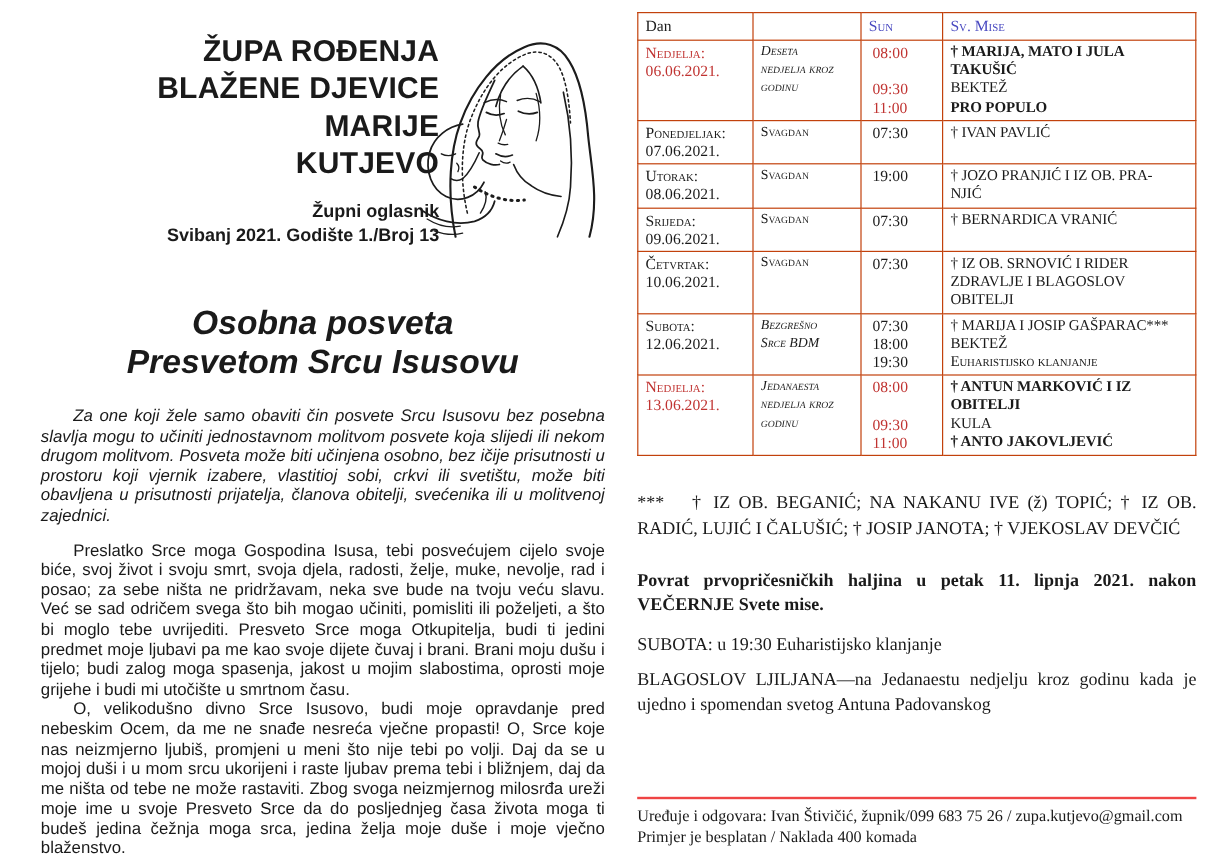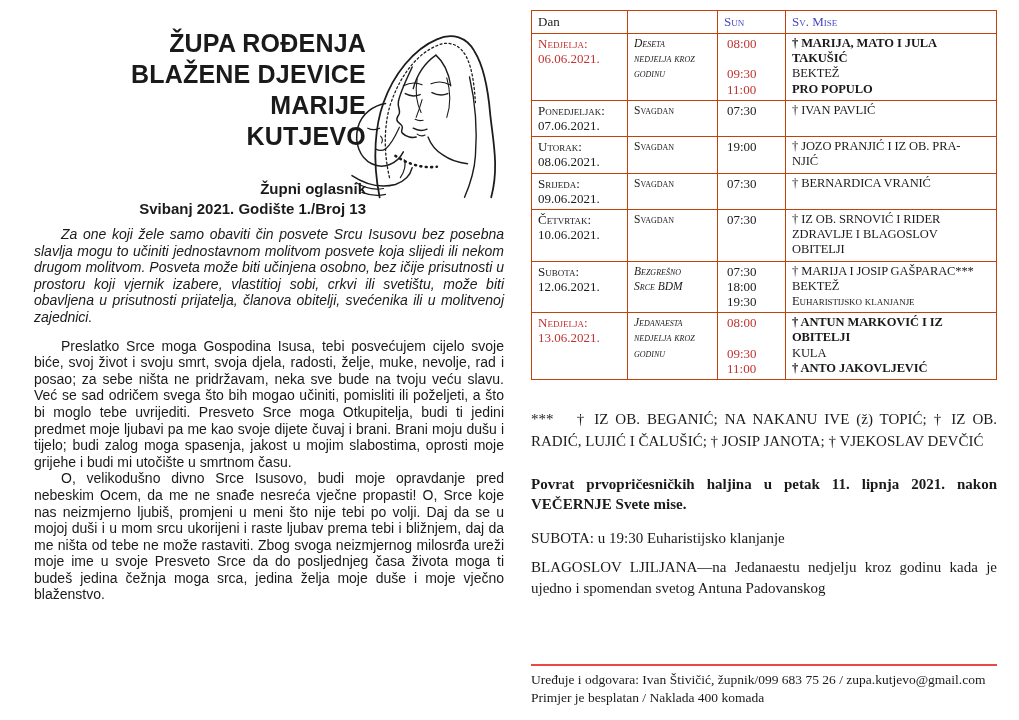--- a/index.html
+++ b/index.html
@@ -6,21 +6,21 @@
   html,body{margin:0;padding:0;}
   body{
     width:1019px;height:720px;background:#ffffff;overflow:hidden;position:relative;
     font-family:"Liberation Sans",sans-serif;color:#1a1a1a;
   }
   .left-col{position:absolute;left:34px;top:16px;width:470px;}
   
   .masthead{position:relative;height:190px;}
   .masthead-text{width:332px;padding-top:12px;text-align:right;}
   .m-title{font-size:25px;font-weight:bold;line-height:31px;letter-spacing:.2px;}
-  .m-sub{margin-top:27px;font-size:15px;font-weight:bold;line-height:20px;}
+  .m-sub{margin-top:15px;font-size:15px;font-weight:bold;line-height:20px;}
   .madonna{position:absolute;right:-4px;top:-10px;width:158px;height:196px;}
   .madonna path{fill:none;stroke:#1c1c1c;stroke-linecap:round;stroke-linejoin:round;}
   
   .article-title{margin:46px 0 0 0;text-align:center;font-size:28px;line-height:33px;
     font-weight:bold;font-style:italic;}
   .article-title span{display:block;}
   .article-body{margin-top:20px;font-size:14px;line-height:16.6px;text-align:justify;}
   .article-body p{margin:0;text-indent:27px;}
   .article-body p.lead{font-style:italic;margin-bottom:12px;}
   
@@ -109,20 +109,24 @@
 
         <path d="M2,170 C14,178 30,183 46,179 C55,176 61,170 63,162" stroke-width="1.5"></path>
         <path d="M6,177 C14,182 24,185 34,183" stroke-width="1.1"></path>
         <path d="M12,187 C20,190 28,191 36,189" stroke-width="1.1"></path>
         <path d="M51,172 C55,166 57,160 55,154" stroke-width="1.2"></path>
 
         <path d="M46,150 C58,158 73,163 88,161" stroke-width="2.6" stroke-dasharray="1,4.5"></path>
       </svg>
     </header>
 
+    <h1 class="article-title">
+      <span>Osobna posveta</span>
+      <span>Presvetom Srcu Isusovu</span>
+    </h1>
 
     <div class="article-body">
       <p class="lead">Za one koji žele samo obaviti čin posvete Srcu Isusovu bez posebna slavlja mogu to učiniti jednostavnom molitvom posvete koja slijedi ili nekom drugom molitvom. Posveta može biti učinjena osobno, bez ičije prisutnosti u prostoru koji vjernik izabere, vlastitioj sobi, crkvi ili svetištu, može biti obavljena u prisutnosti prijatelja, članova obitelji, svećenika ili u molitvenoj zajednici.</p>
       <p>Preslatko Srce moga Gospodina Isusa, tebi posvećujem cijelo svoje biće, svoj život i svoju smrt, svoja djela, radosti, želje, muke, nevolje, rad i posao; za sebe ništa ne pridržavam, neka sve bude na tvoju veću slavu. Već se sad odričem svega što bih mogao učiniti, pomisliti ili poželjeti, a što bi moglo tebe uvrijediti. Presveto Srce moga Otkupitelja, budi ti jedini predmet moje ljubavi pa me kao svoje dijete čuvaj i brani. Brani moju dušu i tijelo; budi zalog moga spasenja, jakost u mojim slabostima, oprosti moje grijehe i budi mi utočište u smrtnom času.</p>
       <p>O, velikodušno divno Srce Isusovo, budi moje opravdanje pred nebeskim Ocem, da me ne snađe nesreća vječne propasti! O, Srce koje nas neizmjerno ljubiš, promjeni u meni što nije tebi po volji. Daj da se u mojoj duši i u mom srcu ukorijeni i raste ljubav prema tebi i bližnjem, daj da me ništa od tebe ne može rastaviti. Zbog svoga neizmjernog milosrđa ureži moje ime u svoje Presveto Srce da do posljednjeg časa života moga ti budeš jedina čežnja moga srca, jedina želja moje duše i moje vječno blaženstvo.</p>
     </div>
   </div>
 
   <div class="right-col">
 

